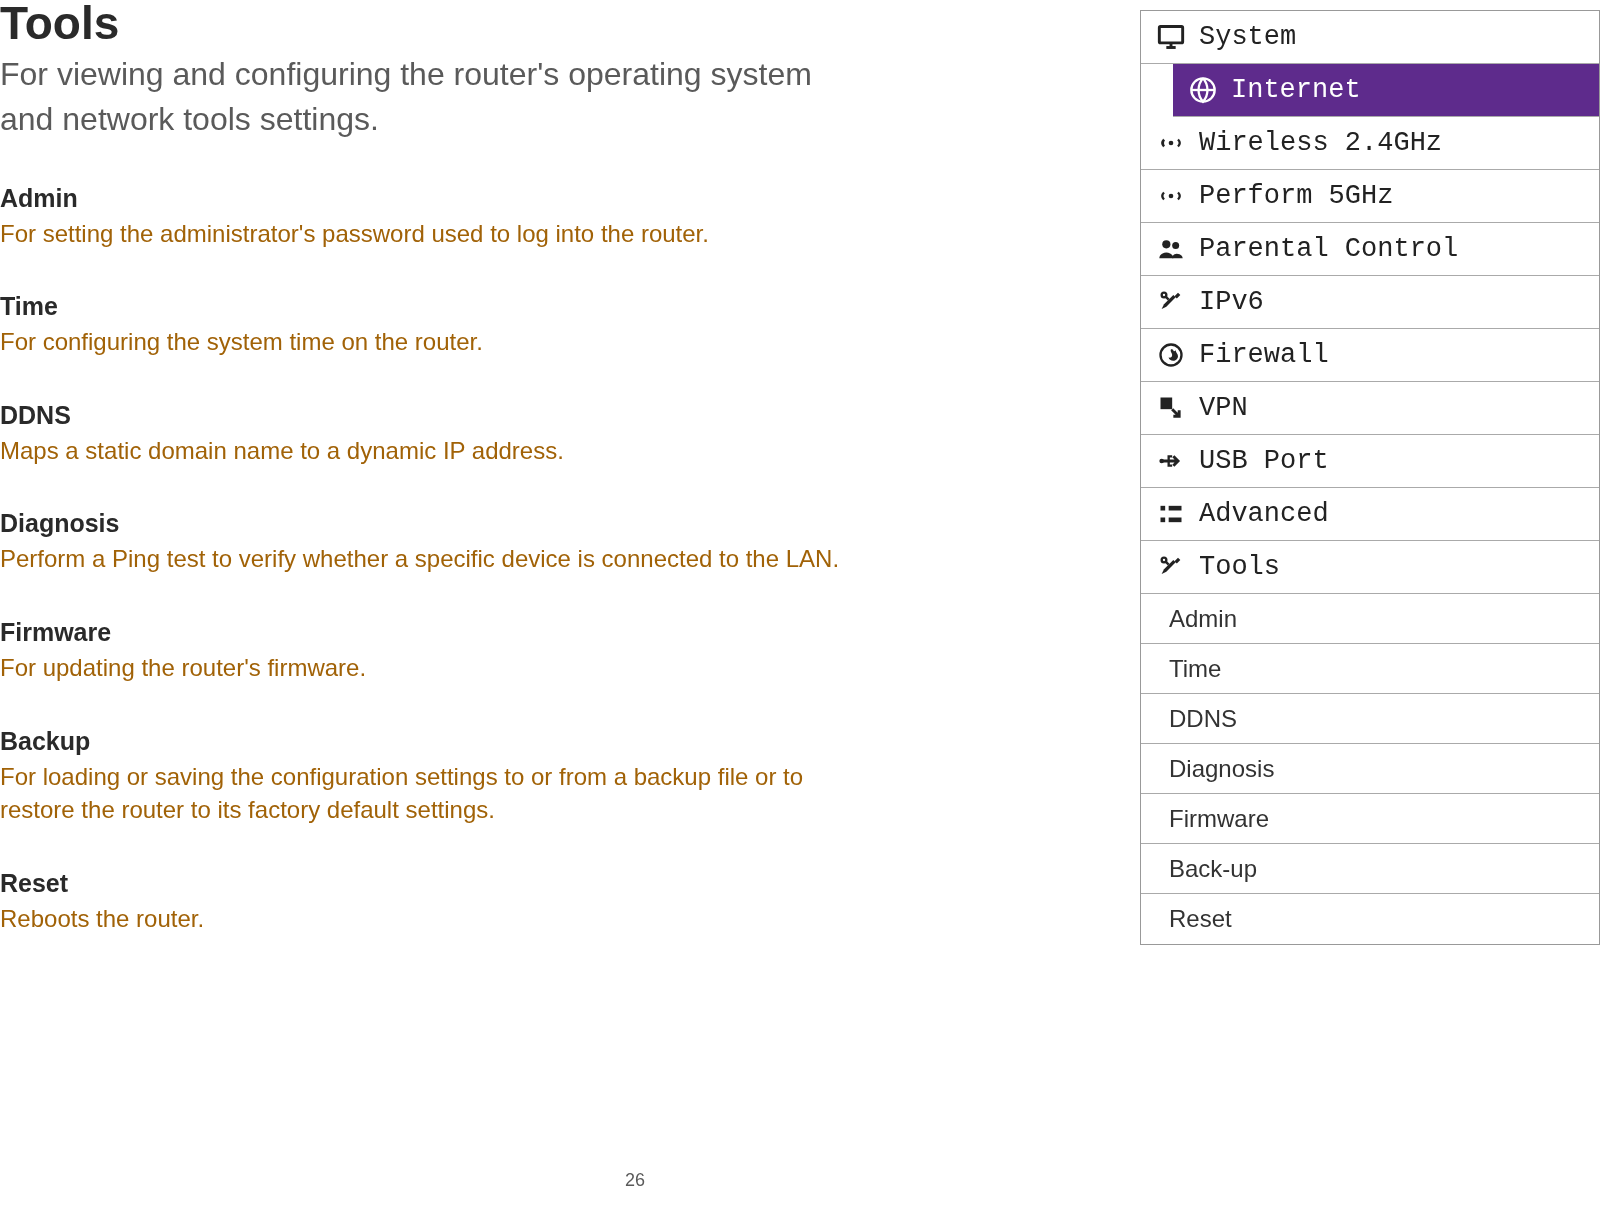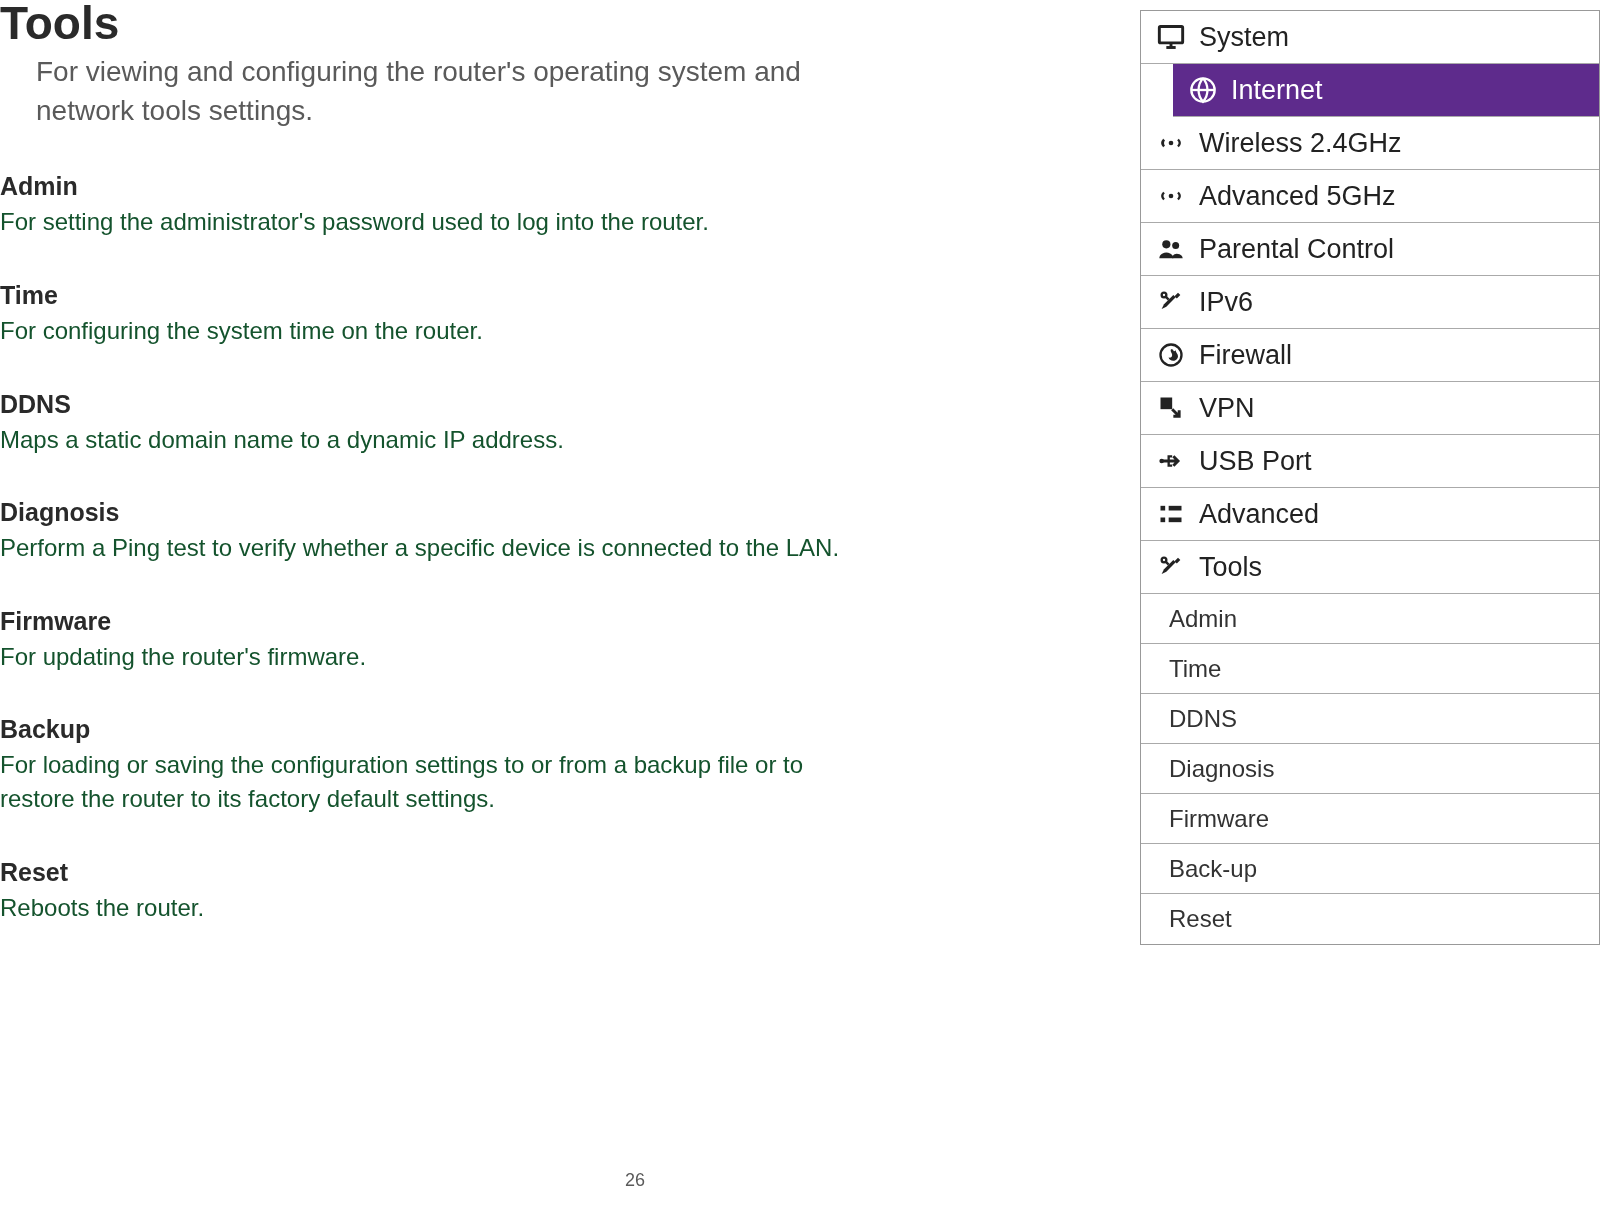--- a/index.html
+++ b/index.html
@@ -23,38 +23,37 @@
       padding: 0;
     }
     .page-title {
       font-size: 46px;
       font-weight: bold;
       color: #2a2a2a;
       margin-bottom: 6px;
       line-height: 1;
     }
     .page-desc {
-      font-size: 28px;
+      font-size: 32px;
       color: #5a5a5a;
       line-height: 1.4;
       margin-bottom: 42px;
-      margin-left: 36px;
     }
     .section {
       margin-bottom: 42px;
     }
     .section-heading {
       font-size: 25px;
       font-weight: bold;
       color: #2a2a2a;
       margin-bottom: 4px;
     }
     .section-desc {
       font-size: 24px;
-      color: #14532d;
+      color: #a16207;
       line-height: 1.4;
     }
     .page-number {
       position: absolute;
       top: 1170px;
       left: 0;
       width: 1270px;
       text-align: center;
       font-size: 18px;
       color: #5a5a5a;
@@ -67,20 +66,21 @@
       border: 1px solid #999;
     }
     .menu-item {
       display: flex;
       align-items: center;
       height: 53px;
       border-bottom: 1px solid #aaa;
       padding: 0 6px;
       background: white;
       cursor: pointer;
+      font-family: Liberation Mono, monospace;
     }
     .menu-item:last-child {
       border-bottom: none;
     }
     .menu-item.selected {
       background: #5e2b8c;
       margin-left: 32px;
     }
     .menu-item.selected .menu-label {
       color: white;
@@ -198,21 +198,21 @@
   </div>
 
   <div class="menu-item">
     <span class="icon-box">
       <svg viewBox="0 0 24 24" fill="currentColor">
           <path d="M6 9 Q3 12 6 15" stroke="currentColor" stroke-width="2" fill="none"></path>
           <path d="M18 9 Q21 12 18 15" stroke="currentColor" stroke-width="2" fill="none"></path>
           <circle cx="12" cy="12" r="2"></circle>
         </svg>
     </span>
-    <span class="menu-label">Advanced 5GHz</span>
+    <span class="menu-label">Perform 5GHz</span>
   </div>
 
   <div class="menu-item">
     <span class="icon-box">
       <svg viewBox="0 0 24 24" fill="currentColor">
           <circle cx="8" cy="8" r="3.5"></circle>
           <circle cx="16" cy="9" r="3"></circle>
           <path d="M2 20c0-3 3-5 6-5s6 2 6 5z"></path>
           <path d="M13 20c0-2.5 2-4 4-4s5 1.5 5 4z"></path>
         </svg>

